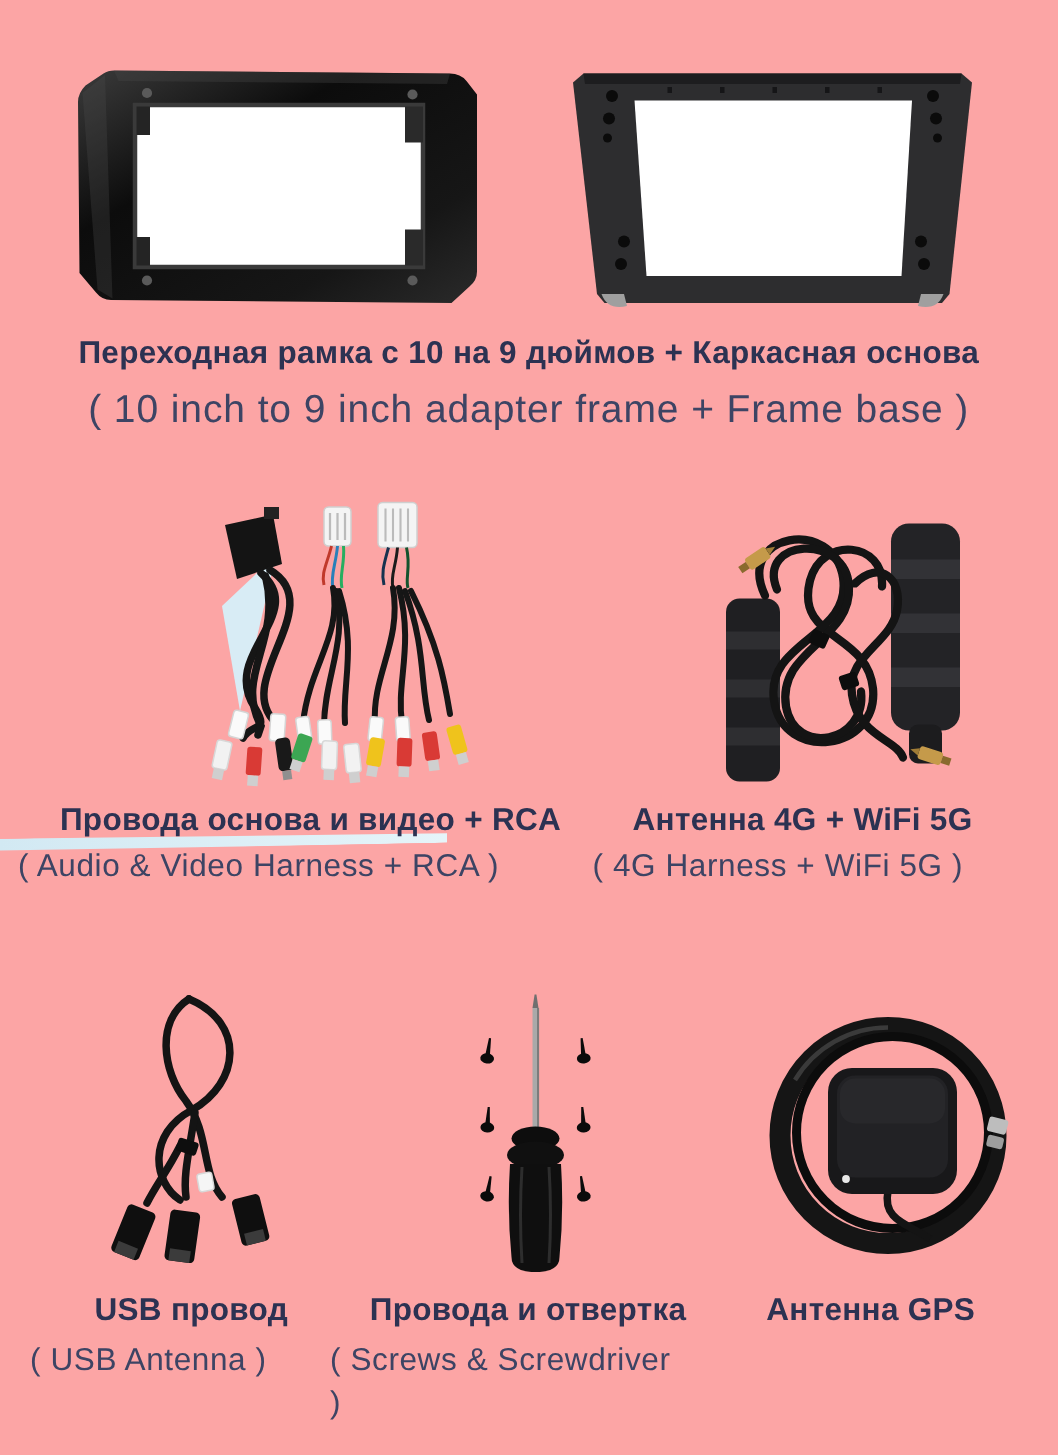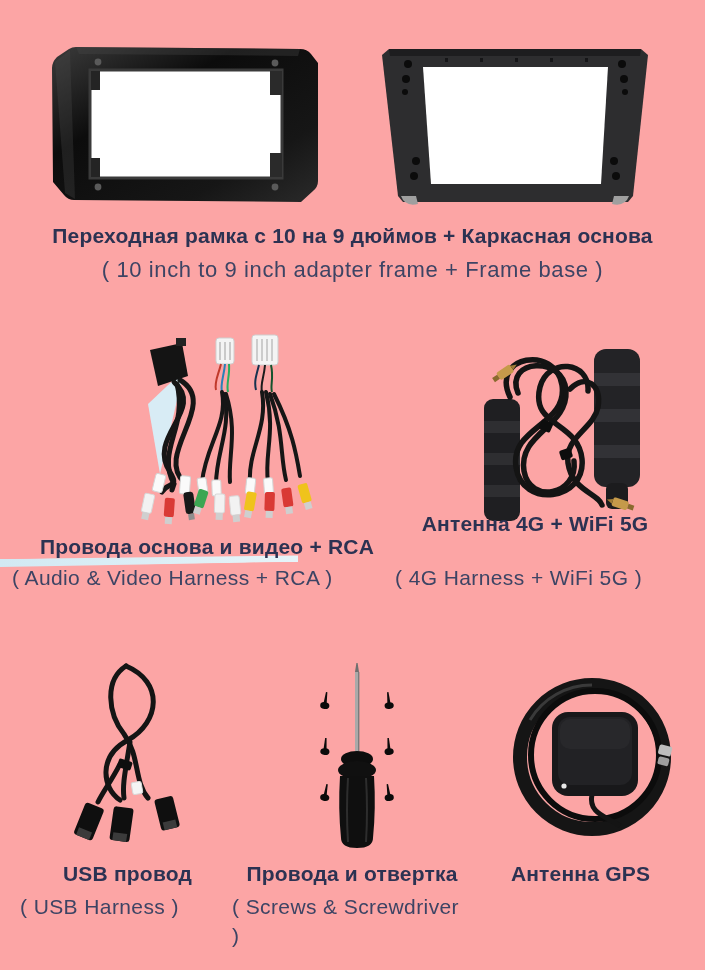--- a/index.html
+++ b/index.html
@@ -15,21 +15,21 @@
   .cap-en{
     position:absolute;font-weight:400;font-size:21px;line-height:29px;
     color:#3d4464;letter-spacing:0.4px;
   }
   .title-ru{
     position:absolute;top:224px;left:0;width:705px;text-align:center;
     font-weight:700;font-size:21px;color:#2c3252;letter-spacing:0.2px;
   }
   .title-en{
     position:absolute;top:257px;left:0;width:705px;text-align:center;
-    font-weight:400;font-size:22px;color:#3d4464;letter-spacing:0.6px;
+    font-weight:400;font-size:26px;color:#3d4464;letter-spacing:0.6px;
   }
   .swoosh{
     position:absolute;left:0;top:556px;width:298px;height:9px;
     background:linear-gradient(to right,#d2e9f3,#e6f4f9);
     transform:skewY(-1.2deg);
     clip-path:polygon(0 0,100% 30%,100% 100%,0 88%);
   }
   svg{display:block;}
 </style>
 </head>
@@ -233,21 +233,21 @@
       <rect x="16" y="2" width="6" height="5" fill="#8a6a2e"></rect>
       <path d="M0,2 L-6,4.5 L0,7 Z" fill="#a07c36"></path>
     </g>
   </svg>
 
   <div class="swoosh"></div>
 
   <div class="cap-ru" style="left:12px;top:533px;width:390px">Провода основа и видео + RCA</div>
   <div class="cap-en" style="left:12px;top:563px;width:390px">( Audio &amp; Video Harness + RCA )</div>
 
-  <div class="cap-ru" style="left:395px;top:510px;width:280px">Антенна 4G + WiFi 5G</div>
+  <div class="cap-ru" style="left:395px;top:533px;width:280px">Антенна 4G + WiFi 5G</div>
   <div class="cap-en" style="left:395px;top:563px;width:280px">( 4G Harness + WiFi 5G )</div>
 
   <svg class="abs" style="left:68px;top:656px" width="130" height="198" viewBox="0 0 130 198">
     <g stroke="#141414" stroke-width="5" fill="none" stroke-linecap="round">
       <path d="M58,10 C96,26 92,66 60,84 C30,100 34,132 52,144"></path>
       <path d="M58,10 C36,24 40,58 56,78 C72,100 66,126 80,142"></path>
       <path d="M52,108 C44,124 36,134 30,146"></path>
       <path d="M62,86 C58,112 54,128 56,142"></path>
     </g>
     <rect x="50" y="104" width="14" height="9" rx="2" fill="#0e0e0e" transform="rotate(18 57 108)"></rect>
@@ -323,20 +323,20 @@
     <path d="M92,134 C88,154 106,156 120,166" stroke="#141414" stroke-width="5" fill="none"></path>
     <g>
       <rect x="52" y="52" width="86" height="84" rx="16" fill="#18181a"></rect>
       <rect x="58" y="57" width="74" height="68" rx="12" fill="#222225"></rect>
       <rect x="60" y="59" width="70" height="30" rx="10" fill="#28282b"></rect>
       <circle cx="64" cy="126" r="2.6" fill="#e8e8e8"></circle>
     </g>
   </svg>
 
   <div class="cap-ru" style="left:20px;top:860px;width:215px">USB провод</div>
-  <div class="cap-en" style="left:20px;top:892px;width:215px">( USB Harness )</div>
+  <div class="cap-en" style="left:20px;top:892px;width:215px">( USB Antenna )</div>
 
   <div class="cap-ru" style="left:232px;top:860px;width:240px">Провода и отвертка</div>
-  <div class="cap-en" style="left:232px;top:892px;width:240px">( Screws &amp; Screwdriver )</div>
+  <div class="cap-en" style="left:220px;top:892px;width:240px">( Screws &amp; Screwdriver )</div>
 
   <div class="cap-ru" style="left:478px;top:860px;width:205px">Антенна GPS</div>
 
 </div>
 
 </body></html>

